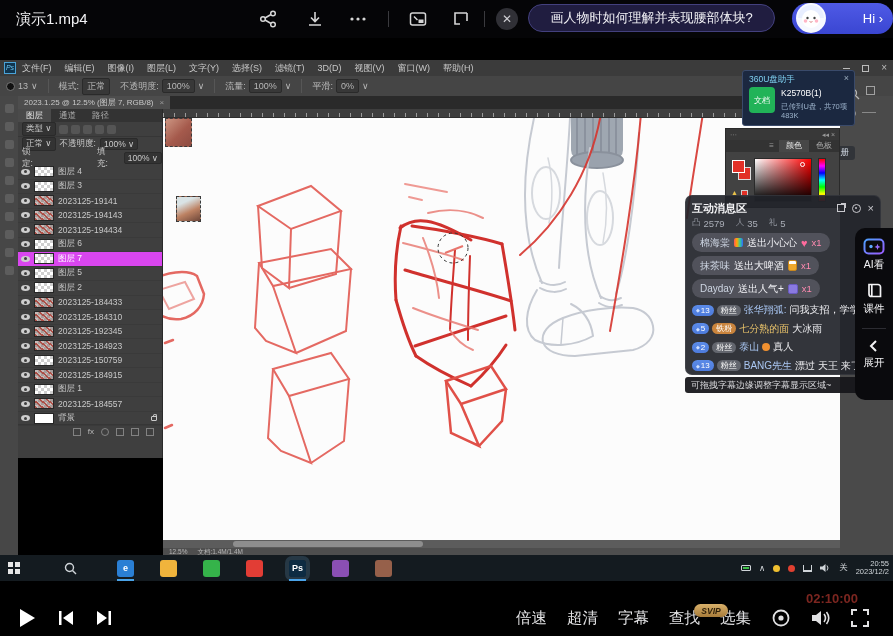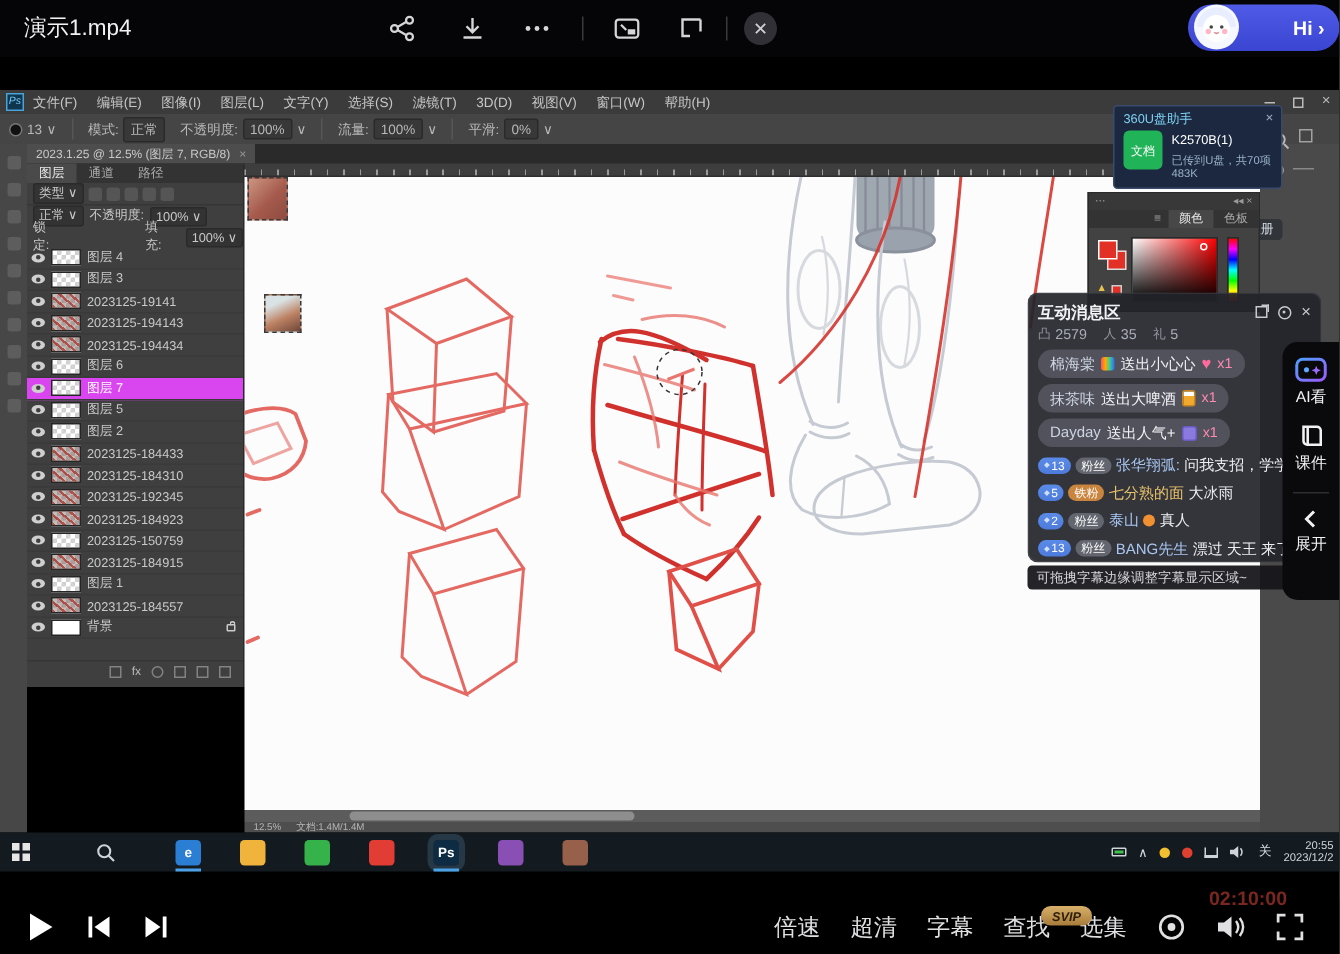--- a/index.html
+++ b/index.html
@@ -9,21 +9,21 @@
   svg{display:block}
 
   
   .topbar{left:0;top:0;width:893px;height:38px;background:#050507;z-index:40}
   .vid-title{left:16px;top:0;height:38px;line-height:38px;color:#f2f2f4;font-size:15px}
   .tb-ico{top:9px;width:20px;height:20px;opacity:.92;cursor:pointer}
   .tb-div{top:11px;width:1px;height:16px;background:#3a3a3e}
   .close-circle{left:496px;top:8px;width:22px;height:22px;border-radius:50%;background:#303036;display:flex;align-items:center;justify-content:center;color:#cfcfd4;font-size:12px}
   .q-pill{left:528px;top:4px;width:247px;height:28px;border-radius:14px;background:#201d40;border:1px solid #43407e;color:#f2f2f6;font-size:13px;display:flex;align-items:center;justify-content:center;white-space:nowrap}
   .hi-pill{left:792px;top:3px;width:101px;height:31px;border-radius:16px;background:linear-gradient(180deg,#4f5ae6,#3a46d2);display:flex;align-items:center}
-  .hi-label{position:absolute;right:10px;color:#fff;font-size:13px;font-weight:bold}
+  .hi-label{position:absolute;right:10px;color:#fff;font-size:13px;font-weight:normal}
 
   
   .ps-menubar{left:0;top:60px;width:893px;height:16px;background:#3b3b3b;display:flex;align-items:center;gap:13px;padding-left:22px}
   .ps-logo{position:absolute;left:4px;top:2px;width:12px;height:12px;background:#10354f;border:1px solid #4aa3d8;color:#6ec6f2;font-size:7px;line-height:10px;text-align:center}
   .ps-menu{color:#c6c6c6;font-size:9px;white-space:nowrap}
   .win-btns{position:absolute;right:6px;top:0;height:16px;display:flex;gap:12px;align-items:center}
   .wb{color:#bbb;font-size:10px;line-height:10px}
   .wb-min{width:7px;height:1px;background:#bbb}
   .wb-restore{width:7px;height:7px;border:1px solid #bbb}
 
@@ -55,21 +55,21 @@
   .layer-row[data-selected="true"]{background:#d946ef;color:#fff}
   .eye{width:9px;height:6px;border-radius:50%;background:#cfcfcf;position:relative;flex:0 0 auto}
   .eye::after{content:"";position:absolute;left:3px;top:1.5px;width:3px;height:3px;border-radius:50%;background:#3f3f3f}
   .l-thumb{width:20px;height:11px;flex:0 0 auto;position:relative;border:1px solid #262626;background-color:#fff;background-image:linear-gradient(45deg,#cfcfcf 25%,transparent 25%,transparent 75%,#cfcfcf 75%),linear-gradient(45deg,#cfcfcf 25%,transparent 25%,transparent 75%,#cfcfcf 75%);background-size:6px 6px;background-position:0 0,3px 3px}
   .layer-row[data-thumb="content"] .l-thumb::after{content:"";position:absolute;inset:0;background:rgba(95,60,55,.35) repeating-linear-gradient(40deg,rgba(170,55,45,.8) 0 1.5px,transparent 1.5px 4.5px)}
   .layer-row[data-thumb="white"] .l-thumb{background:#fff}
   .l-name{overflow:hidden;text-overflow:ellipsis}
   .lock-ico{display:none;position:absolute;right:5px;top:4px;width:6px;height:5px;border:1px solid #ccc;border-radius:1px}
   .lock-ico::before{content:"";position:absolute;left:1px;top:-3px;width:2px;height:2px;border:1px solid #ccc;border-bottom:none;border-radius:2px 2px 0 0}
   .layer-row[data-locked="true"] .lock-ico{display:block}
-  .lp-btns{position:absolute;left:0;bottom:4px;width:100%;height:14px;display:flex;align-items:center;justify-content:flex-end;gap:7px;padding:0 8px;border-top:1px solid #363636}
+  .lp-btns{position:absolute;left:0;bottom:20px;width:100%;height:14px;display:flex;align-items:center;justify-content:flex-end;gap:7px;padding:0 8px;border-top:1px solid #363636}
   .lpb{width:8px;height:8px;border:1px solid #9a9a9a;opacity:.75}
   .lpb.round{border-radius:50%}
   .lpb-fx{color:#bbb;font-size:8px;border:none;width:auto;height:auto}
 
   .ruler{left:163px;top:109px;width:677px;height:9px;background:#3e3e3e;border-bottom:1px solid #2e2e2e;background-image:repeating-linear-gradient(90deg,#9a9a9a 0 1px,transparent 1px 11px);background-size:100% 4px;background-repeat:repeat-x;background-position:0 100%}
 
   .canvas{left:163px;top:118px;width:677px;height:422px;background:#fcfcfc;overflow:hidden}
   .paste1{left:165px;top:118px;width:27px;height:29px;background:linear-gradient(135deg,#cc9582,#a55a4c 55%,#8d4b41);border:1px dashed #3a3a3a;z-index:3}
   .paste2{left:176px;top:196px;width:25px;height:26px;background:linear-gradient(155deg,#d9e3e5 25%,#bd8263 60%,#6d4639);border:1px dashed #3a3a3a;z-index:3}
 
@@ -204,20 +204,21 @@
         <rect x="2.5" y="4" width="15" height="12" rx="2"></rect>
         <path d="M6,7.5 L9.5,11"></path>
         <rect x="10.5" y="10.5" width="5" height="3.5" fill="#e8e8e8" stroke="none"></rect>
       </svg>
     <svg class="abs tb-ico" style="left:451px" viewBox="0 0 20 20" fill="none" stroke="#e8e8e8" stroke-width="1.6">
         <path d="M16,4 H4 V15 H9"></path>
         <path d="M16,4 V12"></path>
       </svg>
     <div class="abs tb-div" style="left:484px"></div>
     <div class="abs close-circle">✕</div>
+    <div class="abs q-pill">画人物时如何理解并表现腰部体块?</div>
     <div class="abs hi-pill">
       <svg style="position:absolute;left:2px;top:-2px" width="34" height="34" viewBox="0 0 34 34">
           <circle cx="17" cy="17" r="15" fill="#f6f8ff"></circle>
           <path d="M4,17 a13,13 0 0 1 26,0" fill="#e8eeff"></path>
           <circle cx="17" cy="18" r="9" fill="#fff"></circle>
           <circle cx="13.5" cy="17" r="1.2" fill="#444"></circle>
           <circle cx="20.5" cy="17" r="1.2" fill="#444"></circle>
           <circle cx="11.5" cy="20" r="1.8" fill="#ffb6c6"></circle>
           <circle cx="22.5" cy="20" r="1.8" fill="#ffb6c6"></circle>
           <path d="M15.5,20.5 q1.5,1.5 3,0" stroke="#d88" stroke-width="1" fill="none"></path>

